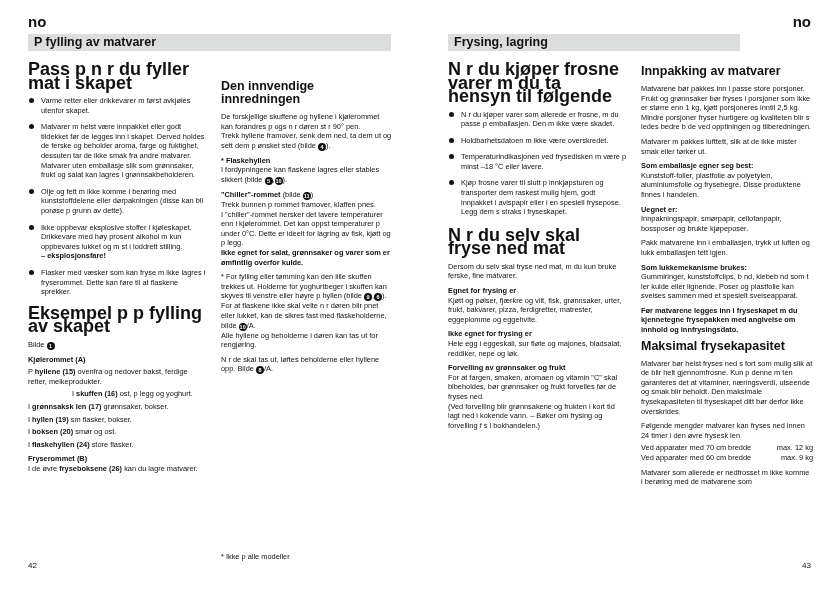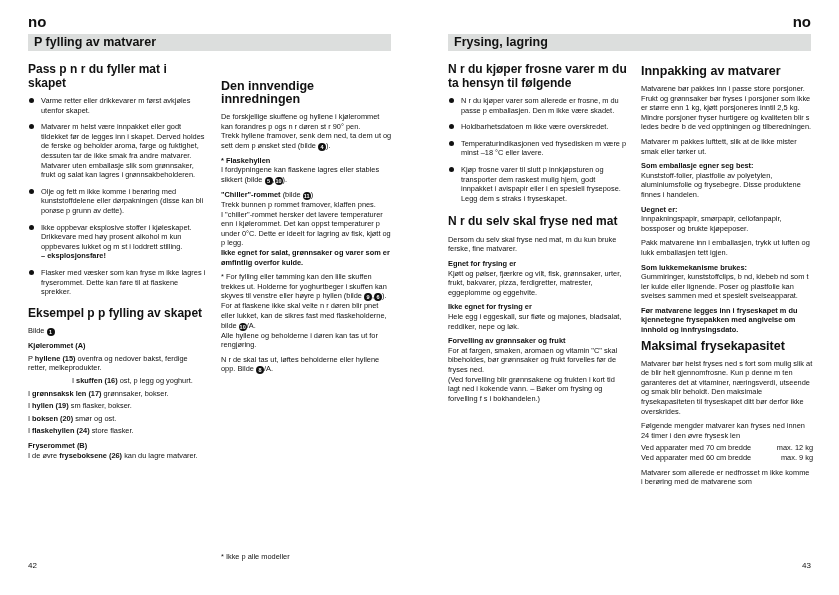--- a/index.html
+++ b/index.html
@@ -4,24 +4,24 @@
 <style>
   html, body { margin:0; padding:0; background:#ffffff; }
   body { width:839px; height:595px; position:relative; overflow:hidden;
          font-family:"Liberation Sans", sans-serif; color:#111; }
   .lang { position:absolute; top:13px; font-weight:bold; font-size:15px; }
   .lang.left { left:28px; }
   .lang.right { right:28px; }
   .bar { position:absolute; top:34px; height:17px; background:#dcdedd;
          font-weight:bold; font-size:12.5px; line-height:17px; padding-left:6px; box-sizing:border-box; }
   .bar.left { left:28px; width:363px; }
-  .bar.right { left:448px; width:363px; }
+  .bar.right { left:448px; width:292px; }
   .col { position:absolute; font-size:7.4px; line-height:9.6px; }
   .col p { margin:0 0 5px 0; }
-  h2 { font-size:12px; line-height:13.5px; margin:0 0 6px 0; font-weight:bold; }
+  h2 { font-size:18px; line-height:13.5px; margin:0 0 6px 0; font-weight:bold; }
   h2.sm { font-size:12.5px; line-height:13px; }
   ul { list-style:none; margin:0; padding:0; }
   li { position:relative; padding-left:13px; margin-bottom:7px; }
   li .dot { position:absolute; left:1px; top:2px; width:5px; height:5px; border-radius:50%; background:#111; }
   b { font-weight:bold; }
   .circ { display:inline-block; width:8px; height:8px; border-radius:50%; background:#111; color:#fff;
           font-size:5.5px; line-height:8px; text-align:center; font-weight:bold; vertical-align:-1px; }
   .pnum { position:absolute; top:561px; font-size:8px; }
   .foot { position:absolute; top:552px; left:221px; font-size:7.4px; }
 </style>

